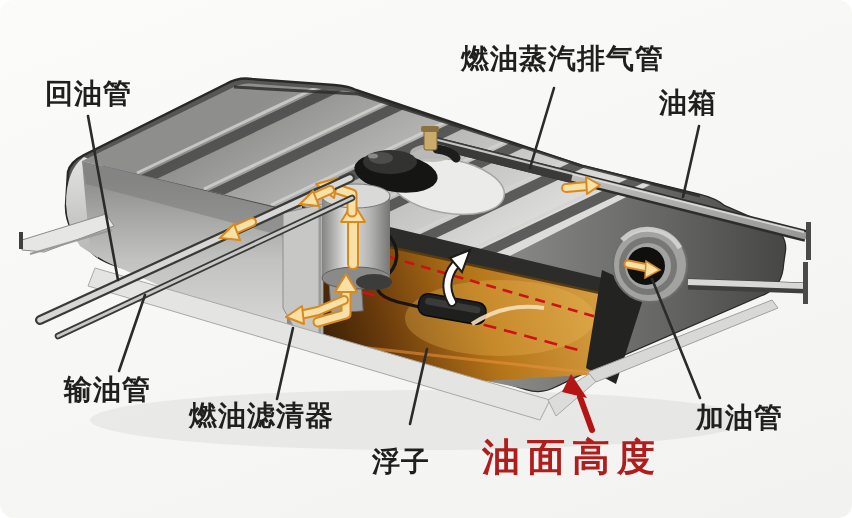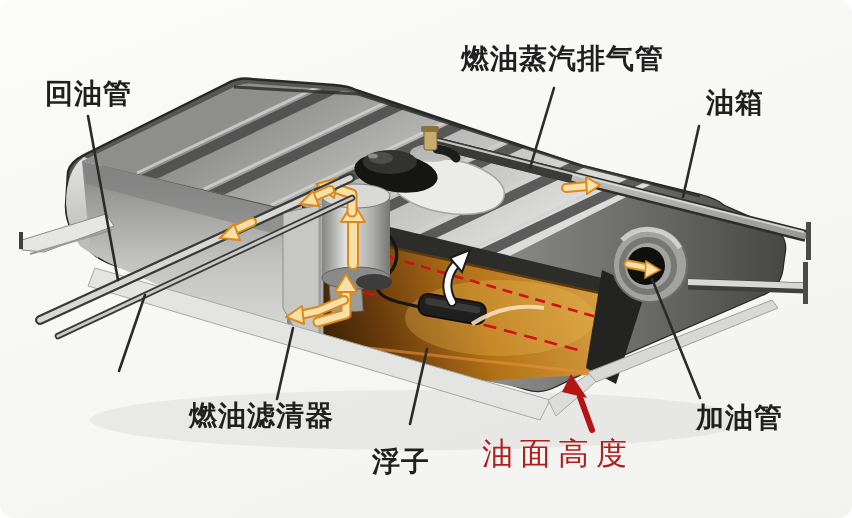--- a/index.html
+++ b/index.html
@@ -16,22 +16,22 @@
     position:absolute;
     white-space:nowrap;
     line-height:1;
     font-size:28px;
     font-weight:700;
     color:#1f1f1f;
     letter-spacing:1px;
     user-select:none;
   }
   .lbl-red{
-    font-size:31px;
-    font-weight:400;
+    font-size:38px;
+    font-weight:700;
     color:#b01d1d;
     letter-spacing:7px;
   }
 </style>
 </head>
 <body>
 
 <div id="stage">
 
   <svg id="art" width="852" height="518" viewBox="0 0 852 518" aria-hidden="true">
@@ -260,22 +260,23 @@
     <g>
       <path d="M 592 430 L 580 397" stroke="#b51414" stroke-width="6" stroke-linecap="round" fill="none"></path>
       <path d="M 571 374 L 587 398 L 562 392 Z" fill="#b51414"></path>
     </g>
   </svg>
 
   <div class="lbl" style="left:45px;top:80px">回油管</div>
 
   <div class="lbl" style="left:461px;top:45px">燃油蒸汽排气管</div>
 
-  <div class="lbl" style="left:706px;top:89px">油箱</div>
-
+  <div class="lbl" style="left:659px;top:89px">油箱</div>
+
+  <div class="lbl" style="left:64px;top:376px">输油管</div>
 
   <div class="lbl" style="left:189px;top:402px">燃油滤清器</div>
 
   <div class="lbl" style="left:372px;top:448px">浮子</div>
 
   <div class="lbl lbl-red" style="left:482px;top:438px">油面高度</div>
 
   <div class="lbl" style="left:696px;top:404px">加油管</div>
 
 </div>

